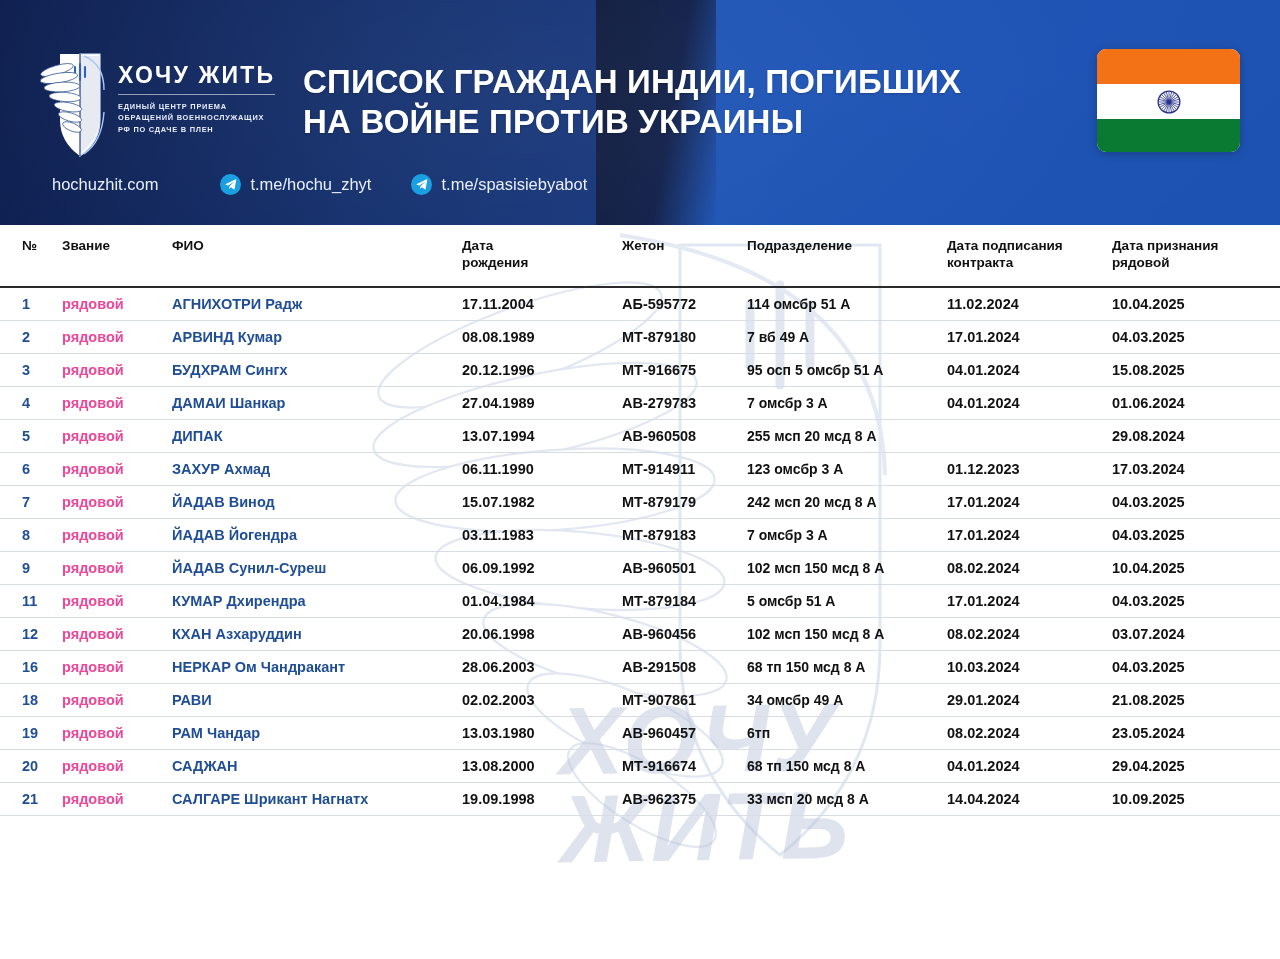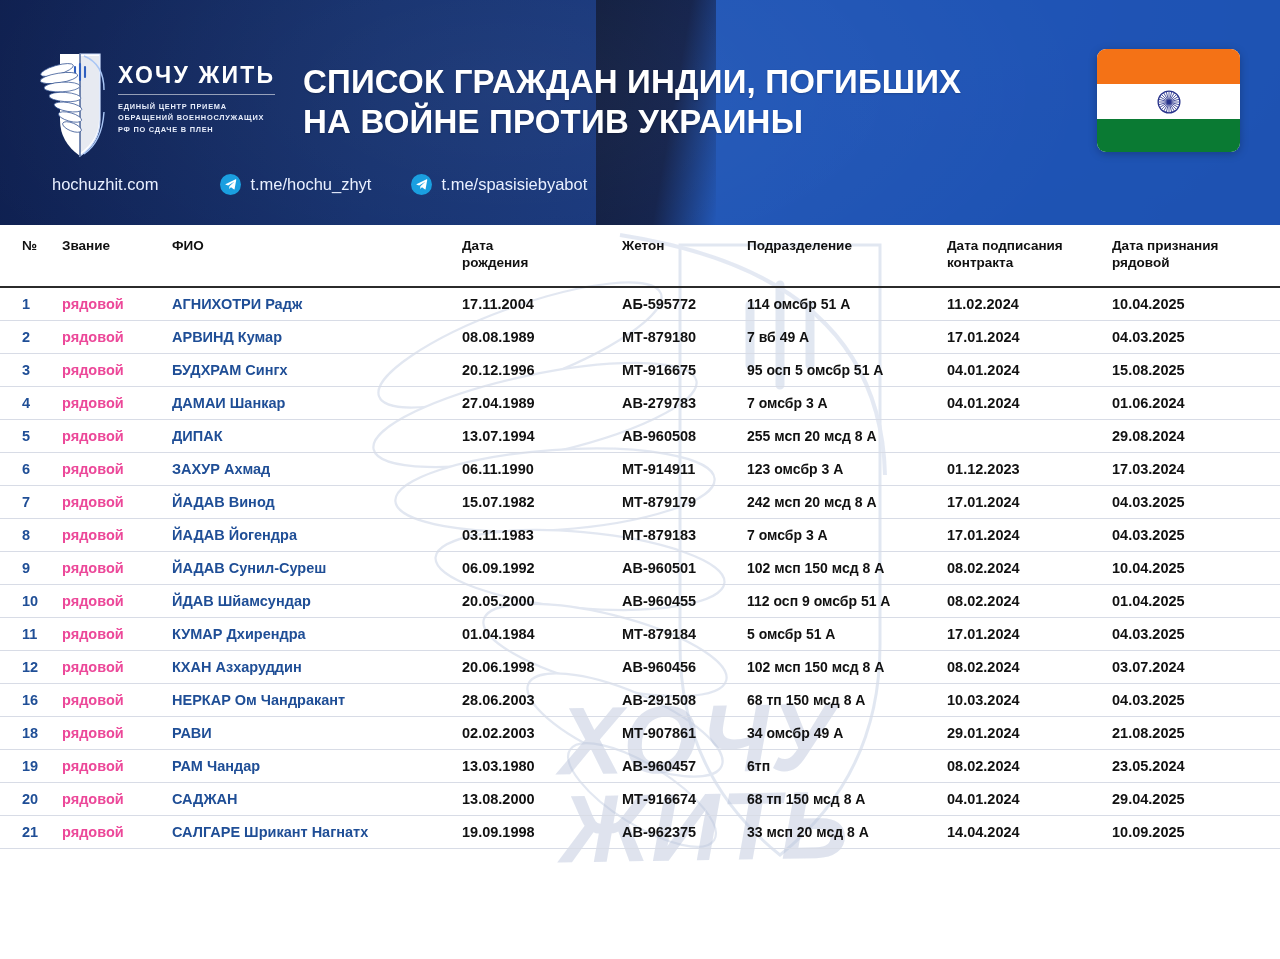--- a/index.html
+++ b/index.html
@@ -388,30 +388,20 @@
           <td class="c-num">9</td>
           <td class="c-rank">рядовой</td>
           <td class="c-name">ЙАДАВ Сунил-Суреш</td>
           <td class="c-dob">06.09.1992</td>
           <td class="c-token">АВ-960501</td>
           <td class="c-unit">102 мсп 150 мсд 8 А</td>
           <td class="c-cdate">08.02.2024</td>
           <td class="c-ddate">10.04.2025</td>
         </tr>
         <tr>
-          <td class="c-num">10</td>
-          <td class="c-rank">рядовой</td>
-          <td class="c-name">ЙДАВ Шйамсундар</td>
-          <td class="c-dob">20.05.2000</td>
-          <td class="c-token">АВ-960455</td>
-          <td class="c-unit">112 осп 9 омсбр 51 А</td>
-          <td class="c-cdate">08.02.2024</td>
-          <td class="c-ddate">01.04.2025</td>
-        </tr>
-        <tr>
           <td class="c-num">11</td>
           <td class="c-rank">рядовой</td>
           <td class="c-name">КУМАР Дхирендра</td>
           <td class="c-dob">01.04.1984</td>
           <td class="c-token">МТ-879184</td>
           <td class="c-unit">5 омсбр 51 А</td>
           <td class="c-cdate">17.01.2024</td>
           <td class="c-ddate">04.03.2025</td>
         </tr>
         <tr>

